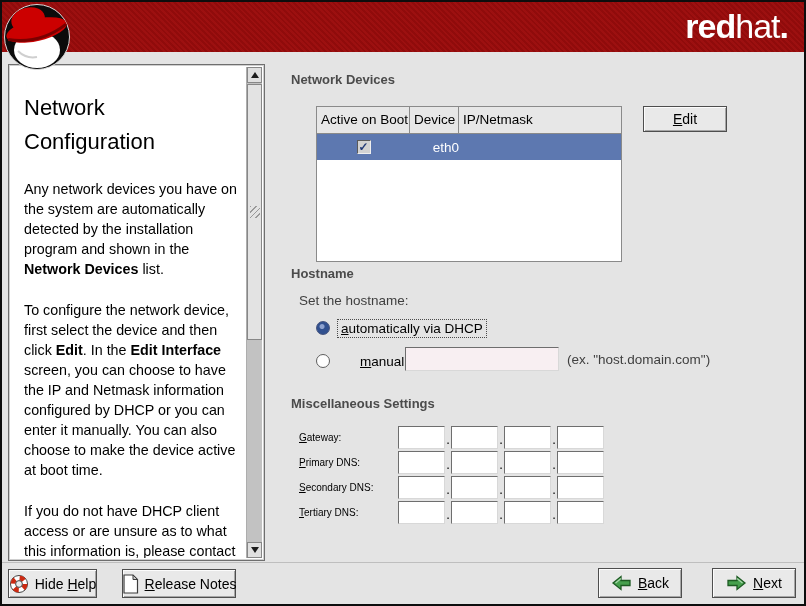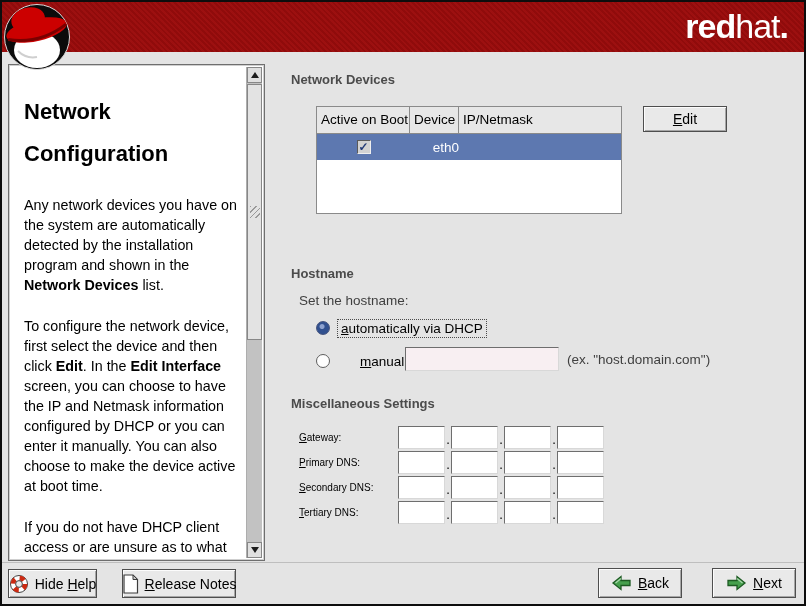--- a/index.html
+++ b/index.html
@@ -22,21 +22,21 @@
   
   .help-panel{
     position:absolute;left:8px;top:64px;width:257px;height:497px;
     background:#fff;border:1px solid #6f6f6f;box-shadow:0 0 0 1px #cfcfcf inset;
     box-sizing:border-box;
   }
   .help-content{
     position:absolute;left:2px;top:2px;right:18px;bottom:2px;
     overflow:hidden;padding:24px 6px 0 13px;
   }
-  .help-title{font-size:22px;font-weight:bold;line-height:42px;margin:0 0 20px 0;}
+  .help-title{font-size:22px;font-weight:normal;line-height:34px;margin:0 0 20px 0;}
   .help-p{font-size:14.3px;line-height:20px;margin:0 0 21px 0;}
   .help-p .b{font-weight:bold;}
   
   .scrollbar{position:absolute;top:2px;right:2px;bottom:2px;width:16px;background:#c2c2c2;border-left:1px solid #adadad;box-sizing:border-box;}
   .sb-btn{position:absolute;left:0;right:0;height:16px;background:#e0e0e0;border:1px solid #878787;box-sizing:border-box;display:flex;align-items:center;justify-content:center;}
   .sb-btn.up{top:0;}
   .sb-btn.down{bottom:0;}
   .tri-up{width:0;height:0;border-left:4px solid transparent;border-right:4px solid transparent;border-bottom:6px solid #1c1c1c;}
   .tri-down{width:0;height:0;border-left:4px solid transparent;border-right:4px solid transparent;border-top:6px solid #1c1c1c;}
   .sb-thumb{position:absolute;left:0;right:0;top:17px;height:256px;background:#e3e3e3;border:1px solid #878787;box-sizing:border-box;display:flex;align-items:center;justify-content:center;}
@@ -48,21 +48,21 @@
     box-shadow:inset 1px 1px 0 #fcfcfc, inset -1px -1px 0 #a6a6a6;
     display:flex;align-items:center;justify-content:center;gap:6px;
     font-size:14px;color:#000;cursor:default;padding:0 6px;
   }
   .gtk-btn .key{text-decoration:underline;}
   .section-title{position:absolute;font-size:13px;font-weight:bold;color:#4b4b4b;}
   .plain-label{position:absolute;font-size:13.5px;color:#404040;}
   .key{text-decoration:underline;}
 
   
-  .dev-table{position:absolute;left:316px;top:106px;width:306px;height:108px;background:#fff;border:1px solid #8a8a8a;box-sizing:border-box;}
+  .dev-table{position:absolute;left:316px;top:106px;width:306px;height:156px;background:#fff;border:1px solid #8a8a8a;box-sizing:border-box;}
   .dev-header{display:flex;height:27px;background:#e7e7e7;border-bottom:1px solid #8a8a8a;box-sizing:border-box;}
   .dev-hcell{font-size:13.5px;line-height:26px;padding:0 4px;border-right:1px solid #8a8a8a;box-sizing:border-box;white-space:nowrap;overflow:hidden;}
   .dev-hcell:last-child{border-right:none;}
   .col-boot{width:93px;}
   .col-dev{width:49px;}
   .col-ip{flex:1;}
   .dev-row{display:flex;height:26px;background:#5d78b0;color:#fff;align-items:center;font-size:13.5px;}
   .cell{box-sizing:border-box;}
   .cell.col-boot{display:flex;justify-content:center;}
   .cell.col-dev{text-align:right;}

